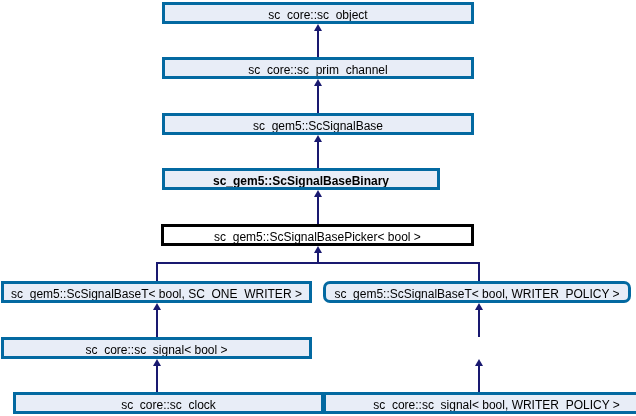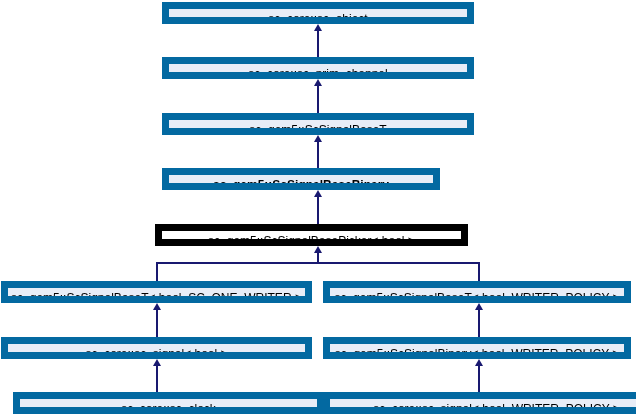--- a/index.html
+++ b/index.html
@@ -8,21 +8,21 @@
     width: 636px;
     height: 416px;
     background: #ffffff;
     font-family: "Liberation Sans", sans-serif;
     overflow: hidden;
   }
   .node {
     position: absolute;
     box-sizing: border-box;
     height: 22px;
-    border: 7px solid #0369a1;
+    border: 3px solid #0369a1;
     background: #e8edf7;
     color: #000000;
     font-size: 12px;
     line-height: 20px;
     text-align: center;
     white-space: nowrap;
     overflow: hidden;
     cursor: pointer;
   }
   .node.current {
@@ -38,23 +38,23 @@
     border-left: 4px solid transparent;
     border-right: 4px solid transparent;
     border-bottom: 7px solid #191970;
   }
 
   
   #n0  { left: 162px; top: 2px;   width: 312px; }
   #n1  { left: 162px; top: 57px;  width: 312px; }
   #n2  { left: 162px; top: 113px; width: 312px; }
   #n3  { left: 162px; top: 168px; width: 278px; font-weight: bold; }
-  #n4  { left: 155px; top: 224px; width: 313px; }
+  #n4  { left: 161px; top: 224px; width: 313px; }
   #n5  { left: 1px;   top: 281px; width: 311px; }
-  #n6  { left: 323px; top: 281px; width: 308px; }
+  #n6  { left: 323px; top: 281px; width: 308px; border-radius: 7px; }
   #n7  { left: 1px;   top: 337px; width: 311px; }
   #n8  { left: 323px; top: 337px; width: 308px; }
   #n9  { left: 13px;   top: 392px; width: 311px; }
   #n10 { left: 323px; top: 392px; width: 347px; }
 
   
   #l1 { left: 317px; top: 29px;  height: 28px; }
   #l2 { left: 317px; top: 84px;  height: 29px; }
   #l3 { left: 317px; top: 140px; height: 28px; }
   #l4 { left: 317px; top: 195px; height: 29px; }
@@ -78,27 +78,26 @@
   #a8 { left: 153px; top: 359px; }
   #a9 { left: 475px; top: 359px; }
 </style>
 </head>
 <body>
 
 <div class="canvas">
 
   <div id="n0" class="node">sc_core::sc_object</div>
   <div id="n1" class="node">sc_core::sc_prim_channel</div>
-  <div id="n2" class="node">sc_gem5::ScSignalBaseT</div>
+  <div id="n2" class="node">sc_gem5::ScSignalBase</div>
   <div id="n3" class="node">sc_gem5::ScSignalBaseBinary</div>
   <div id="n4" class="node current">sc_gem5::ScSignalBasePicker&lt; bool &gt;</div>
   <div id="n5" class="node">sc_gem5::ScSignalBaseT&lt; bool, SC_ONE_WRITER &gt;</div>
   <div id="n6" class="node">sc_gem5::ScSignalBaseT&lt; bool, WRITER_POLICY &gt;</div>
   <div id="n7" class="node">sc_core::sc_signal&lt; bool &gt;</div>
-  <div id="n8" class="node">sc_gem5::ScSignalBinary&lt; bool, WRITER_POLICY &gt;</div>
   <div id="n9" class="node">sc_core::sc_clock</div>
   <div id="n10" class="node">sc_core::sc_signal&lt; bool, WRITER_POLICY &gt;</div>
 
   <div id="l1" class="vline"></div>
   <div id="l2" class="vline"></div>
   <div id="l3" class="vline"></div>
   <div id="l4" class="vline"></div>
   <div id="l5" class="vline"></div>
   <div id="hsplit" class="hline"></div>
   <div id="lsplitL" class="vline"></div>

